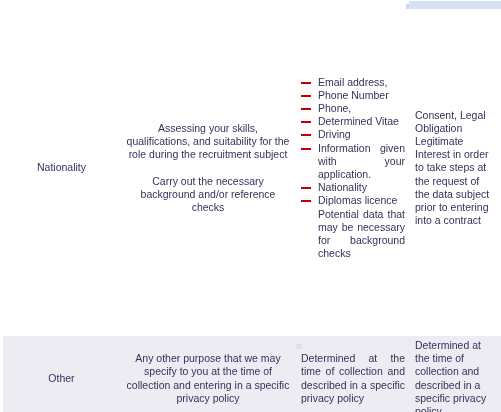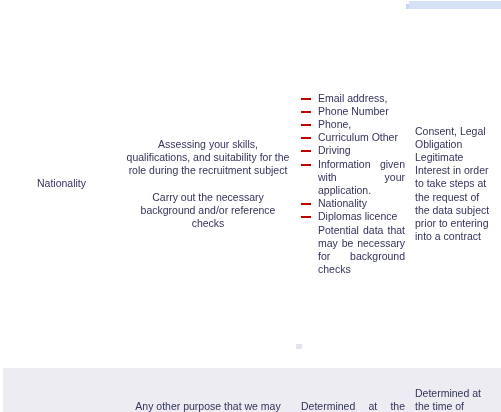--- a/index.html
+++ b/index.html
@@ -47,21 +47,21 @@
   }
 
   table.privacy-table {
     border-collapse: collapse;
     width: 498px;
     margin: 0 0 0 3px;
     table-layout: fixed;
   }
   table.privacy-table td {
     vertical-align: middle;
-    padding: 19px 5px;
+    padding: 3px 5px;
     font-size: 10.5px;
     line-height: 13.2px;
     color: #33335c;
     border: 0;
   }
 
   
   col.c1 { width: 117px; }
   col.c2 { width: 176px; }
   col.c3 { width: 114px; }
@@ -145,21 +145,21 @@
           <li>
             <span class="dash-marker"></span>
             <span>Phone Number</span>
           </li>
           <li>
             <span class="dash-marker"></span>
             <span>Phone,</span>
           </li>
           <li>
             <span class="dash-marker"></span>
-            <span>Curriculum Other</span>
+            <span>Determined Vitae</span>
           </li>
           <li>
             <span class="dash-marker"></span>
             <span>Driving</span>
           </li>
           <li style="text-align:justify">
             <span class="dash-marker"></span>
             <span>Information given with your application.</span>
           </li>
           <li>

